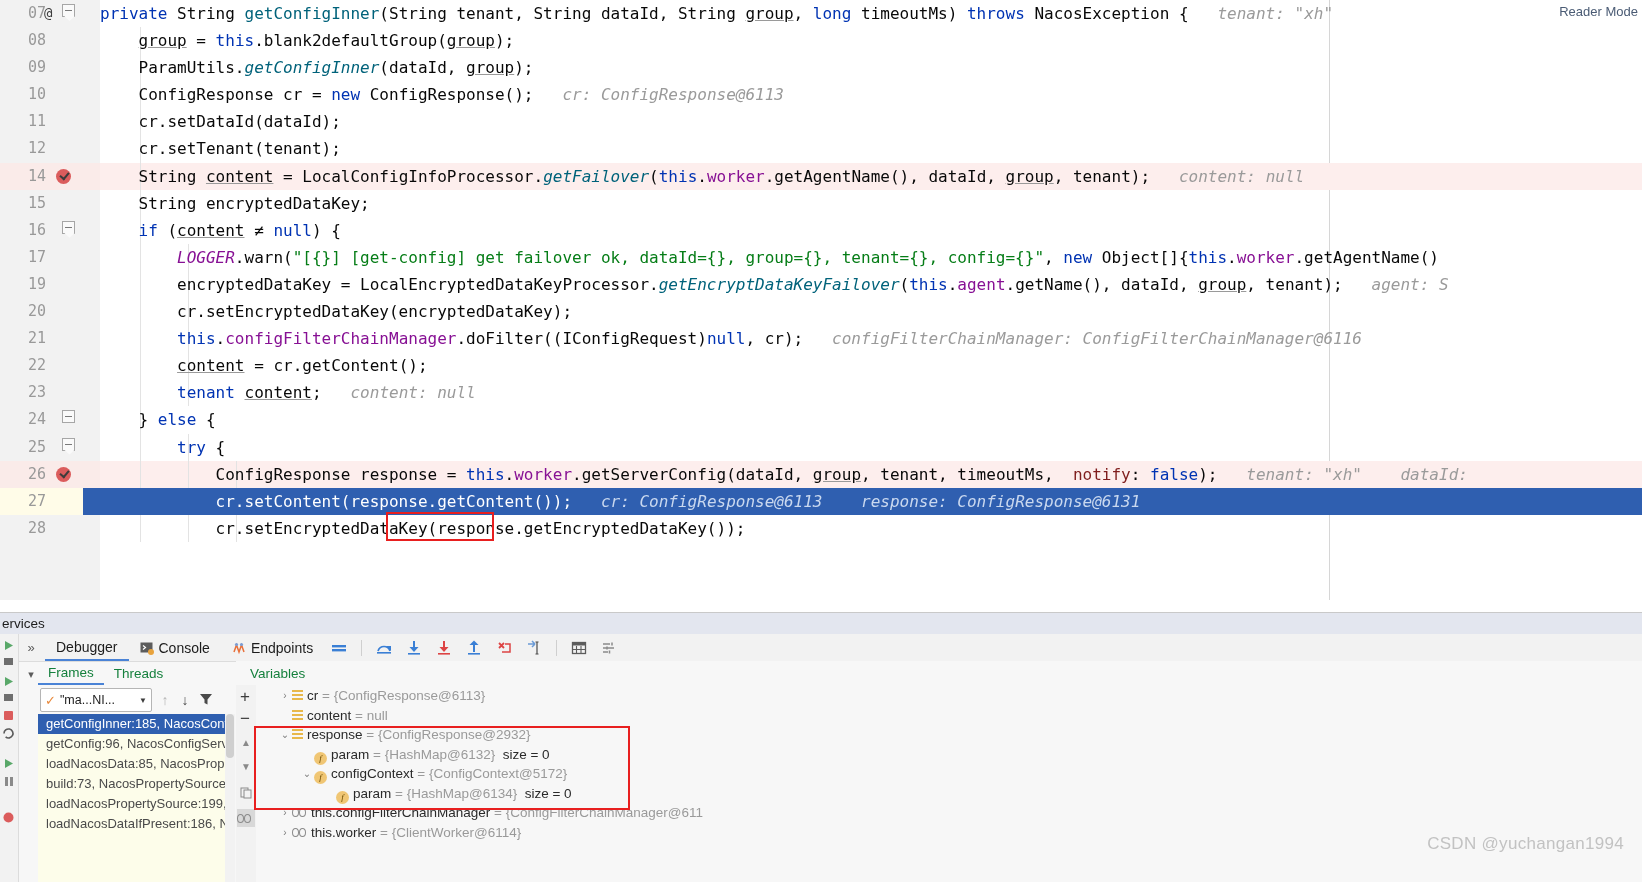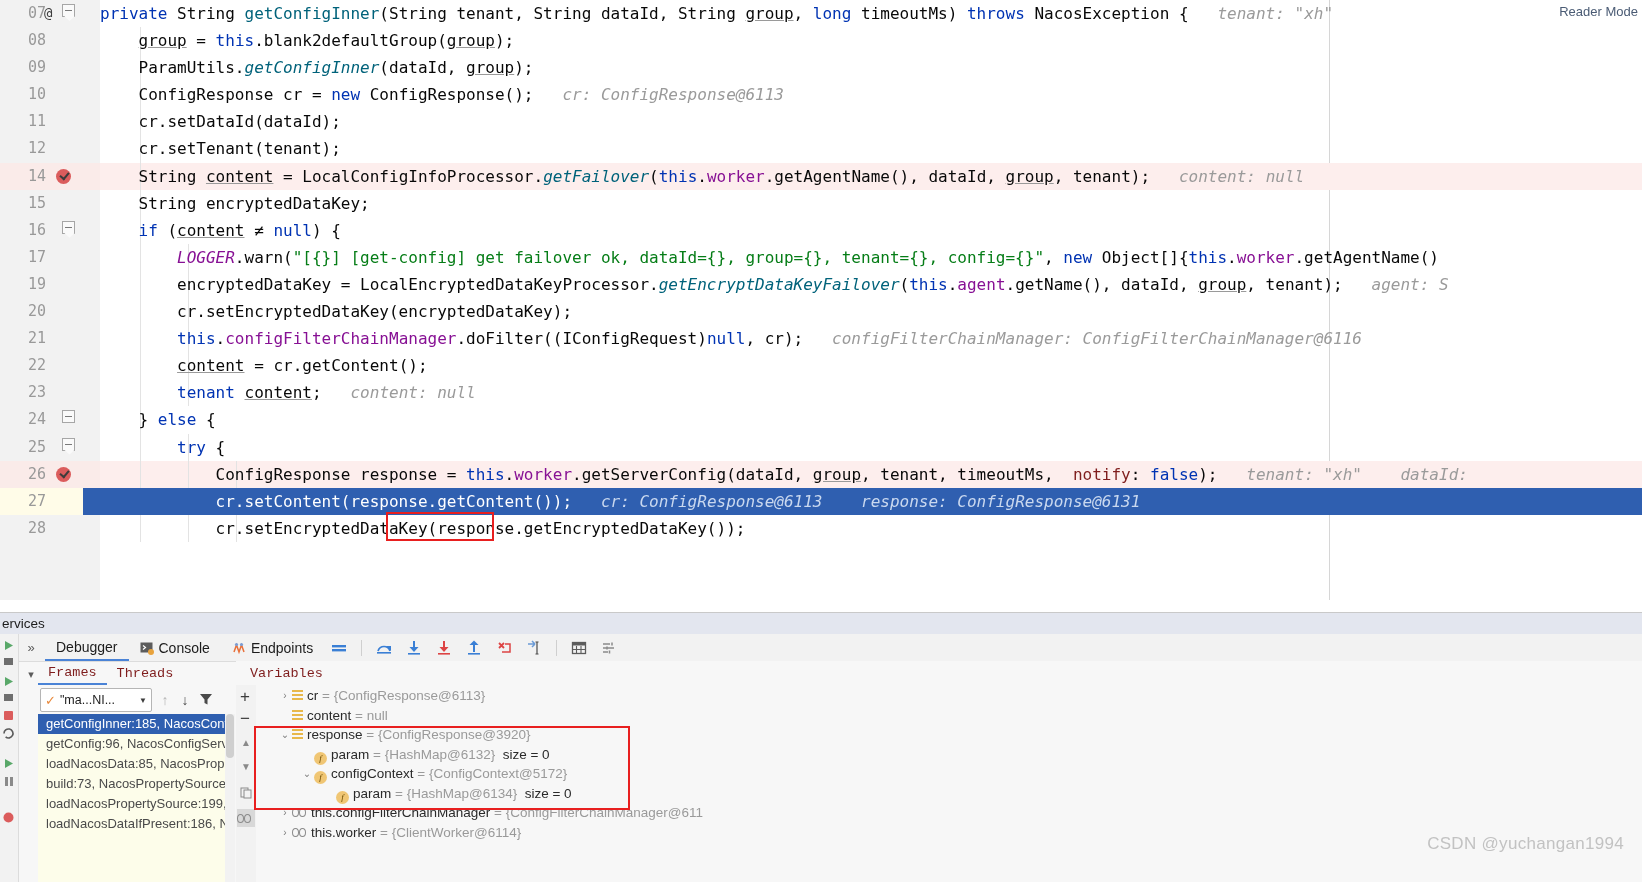--- a/index.html
+++ b/index.html
@@ -126,21 +126,21 @@
 
   .chev{
     position:absolute;left:19px;top:634px;width:24px;height:27px;
     display:flex;align-items:center;justify-content:center;color:#5c5c5c;font-size:13px;
     font-family:"Liberation Sans",sans-serif;
   }
 
   
   .panehdr{
     position:absolute;top:661px;height:24px;
-    font-family:Liberation Mono, monospace;font-size:13.5px;color:#7f1d1d;
+    font-family:Liberation Sans, sans-serif;font-size:13.5px;color:#15803d;
     display:flex;align-items:flex-end;
   }
   .ptab{height:24px;display:flex;align-items:center;padding:0 10px;box-sizing:border-box;}
   .ptab.active{border-bottom:2px solid #4a83d6;}
   .framesel{
     position:absolute;left:40px;top:688px;width:112px;height:24px;
     border:1px solid #b5b5b5;background:#ffffff;border-radius:2px;
     display:flex;align-items:center;gap:4px;padding:0 4px;box-sizing:border-box;
     font-family:"Liberation Sans",sans-serif;font-size:12.5px;color:#1c1c1c;
   }
@@ -408,21 +408,21 @@
         </svg>
     </div>
     <div style="position:absolute;left:1px;top:124px;width:18px;height:18px;background:#d8d8d8;display:flex;align-items:center;justify-content:center;">
       <span class="ico-oo"></span>
     </div>
   </div>
 
   <div class="varlist" id="varlist">
       <div class="vrow"><span style="display:inline-block;width:0px"></span><span class="arr">›</span><span class="ico-obj"><i style="top:0"></i><i style="top:4px"></i><i style="top:8px"></i></span><span class="vname">cr</span> <span class="vval">= {ConfigResponse@6113}</span></div>
       <div class="vrow"><span style="display:inline-block;width:0px"></span><span class="arr"></span><span class="ico-obj"><i style="top:0"></i><i style="top:4px"></i><i style="top:8px"></i></span><span class="vname">content</span> <span class="vval">= null</span></div>
-      <div class="vrow"><span style="display:inline-block;width:0px"></span><span class="arr">⌄</span><span class="ico-obj"><i style="top:0"></i><i style="top:4px"></i><i style="top:8px"></i></span><span class="vname">response</span> <span class="vval">= {ConfigResponse@3920}</span></div>
+      <div class="vrow"><span style="display:inline-block;width:0px"></span><span class="arr">⌄</span><span class="ico-obj"><i style="top:0"></i><i style="top:4px"></i><i style="top:8px"></i></span><span class="vname">response</span> <span class="vval">= {ConfigResponse@2932}</span></div>
       <div class="vrow"><span style="display:inline-block;width:22px"></span><span class="arr"></span><span class="ico-f">f</span><span class="vname">param</span> <span class="vval">= {HashMap@6132}</span>&nbsp;&nbsp;<span class="vname">size = 0</span></div>
       <div class="vrow"><span style="display:inline-block;width:22px"></span><span class="arr">⌄</span><span class="ico-f">f</span><span class="vname">configContext</span> <span class="vval">= {ConfigContext@5172}</span></div>
       <div class="vrow"><span style="display:inline-block;width:44px"></span><span class="arr"></span><span class="ico-f">f</span><span class="vname">param</span> <span class="vval">= {HashMap@6134}</span>&nbsp;&nbsp;<span class="vname">size = 0</span></div>
       <div class="vrow"><span style="display:inline-block;width:0px"></span><span class="arr">›</span><span class="ico-oo"></span><span class="vname">this.configFilterChainManager</span> <span class="vval">= {ConfigFilterChainManager@611</span></div>
       <div class="vrow"><span style="display:inline-block;width:0px"></span><span class="arr">›</span><span class="ico-oo"></span><span class="vname">this.worker</span> <span class="vval">= {ClientWorker@6114}</span></div>
     </div>
 
   <div class="redbox" style="left:254px;top:726px;width:376px;height:84px;"></div>
 
   <div class="watermark">CSDN @yuchangan1994</div>

